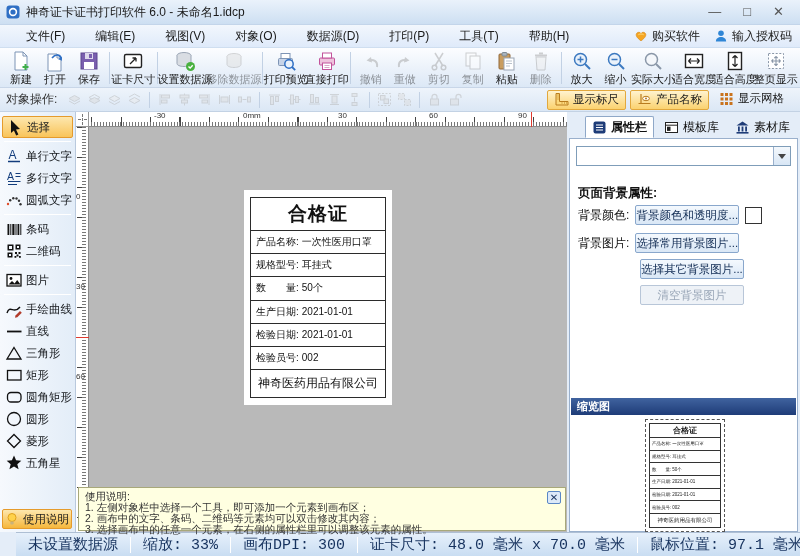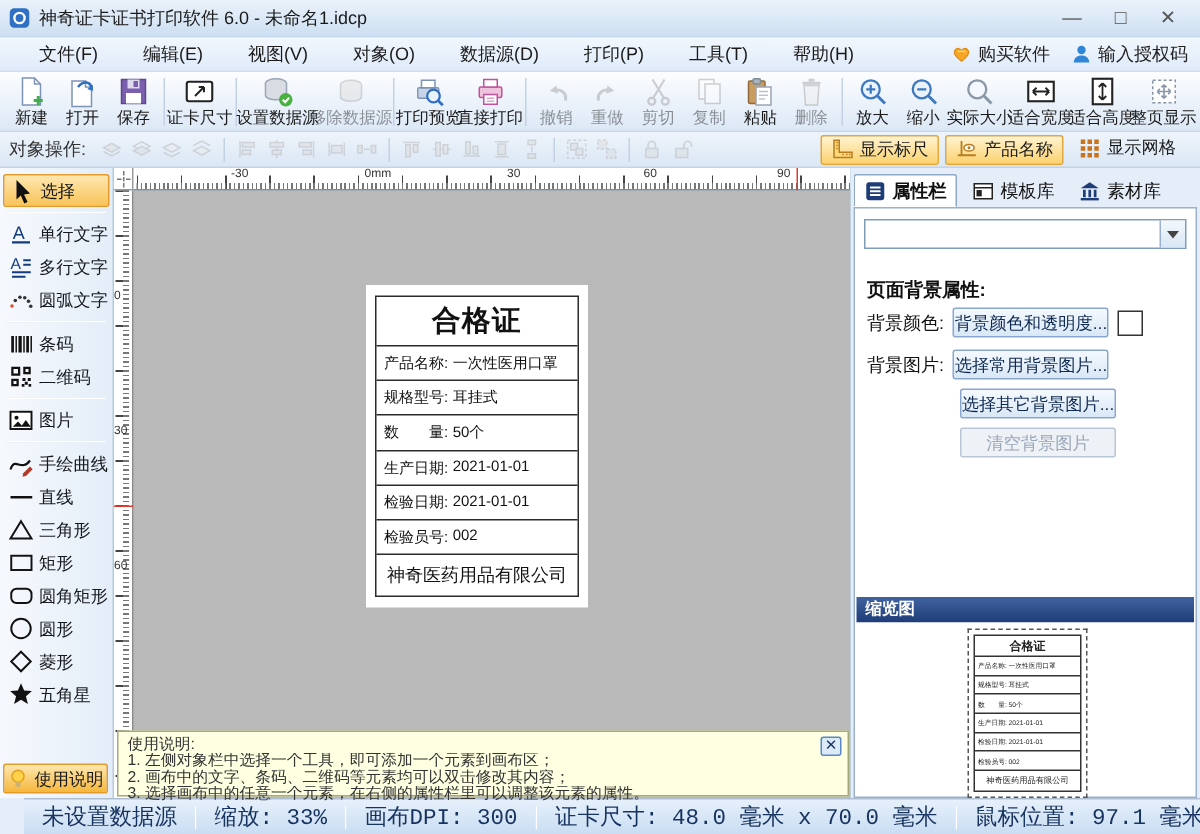--- a/index.html
+++ b/index.html
@@ -69,21 +69,21 @@
   .cert .ctitle{ justify-content:center; padding-left:0; font-size:19px; font-weight:bold; flex:0 0 33px; letter-spacing:1px;}
   .cert .cfooter{ justify-content:center; padding-left:0; font-size:12px; border-bottom:none; flex:0 0 27px;}
 
   
   .helpbox{ position:absolute; left:2px; right:1px; top:375px; height:44px; background:#ffffe1; border:1px solid #a8a87a; padding:3px 6px; font-size:10.5px; line-height:10.5px; color:#333; z-index:5;}
   .helpbox .hline{ margin-bottom:0.5px; white-space:nowrap; overflow:hidden;}
   .helpclose{ position:absolute; right:4px; top:3px; width:14px; height:13px; background:#dce9f8; border:1px solid #5a87c5; color:#16325e; font-size:10px; line-height:11px; text-align:center; border-radius:2px;}
 
   
   .rightpanel{ position:absolute; left:567px; top:112px; width:233px; height:420px; background:#e4edf8;}
-  .rtabs{ position:absolute; left:2px; top:2px; right:2px; height:24px; display:flex; gap:4px; align-items:flex-end;}
+  .rtabs{ position:absolute; left:18px; top:2px; right:2px; height:24px; display:flex; gap:4px; align-items:flex-end;}
   .rtab{ display:flex; align-items:center; gap:4px; padding:3px 6px; font-size:12px; color:#111; height:22px;}
   .rtab.active{ background:#fff; border:1px solid #8fa8c8; border-bottom:1px solid #fff; border-radius:2px 2px 0 0; font-weight:bold;}
   .rbody{ position:absolute; left:2px; top:26px; right:2px; bottom:0; background:#fff; border:1px solid #9ab0cc;}
   .rdrop{ position:absolute; left:6px; top:7px; right:6px; height:20px; border:1px solid #7f9db9; background:#fff; display:flex;}
   .rdrop .dval{ flex:1; padding:3px 4px; font-size:11px; color:#333;}
   .rdrop .darrow{ width:17px; background:linear-gradient(#f4f8fc,#d8e6f5); border-left:1px solid #9ab0cc; display:flex; align-items:center; justify-content:center;}
   .rdrop .darrow i{ width:0; height:0; border:4px solid transparent; border-top:5px solid #444; margin-top:4px;}
   .rsection{ position:absolute; left:8px; top:46px; font-size:12.5px; font-weight:bold; color:#111;}
   .rrow{ position:absolute; display:flex; align-items:center; gap:6px;}
   .rlabel{ font-size:12px; color:#111;}

